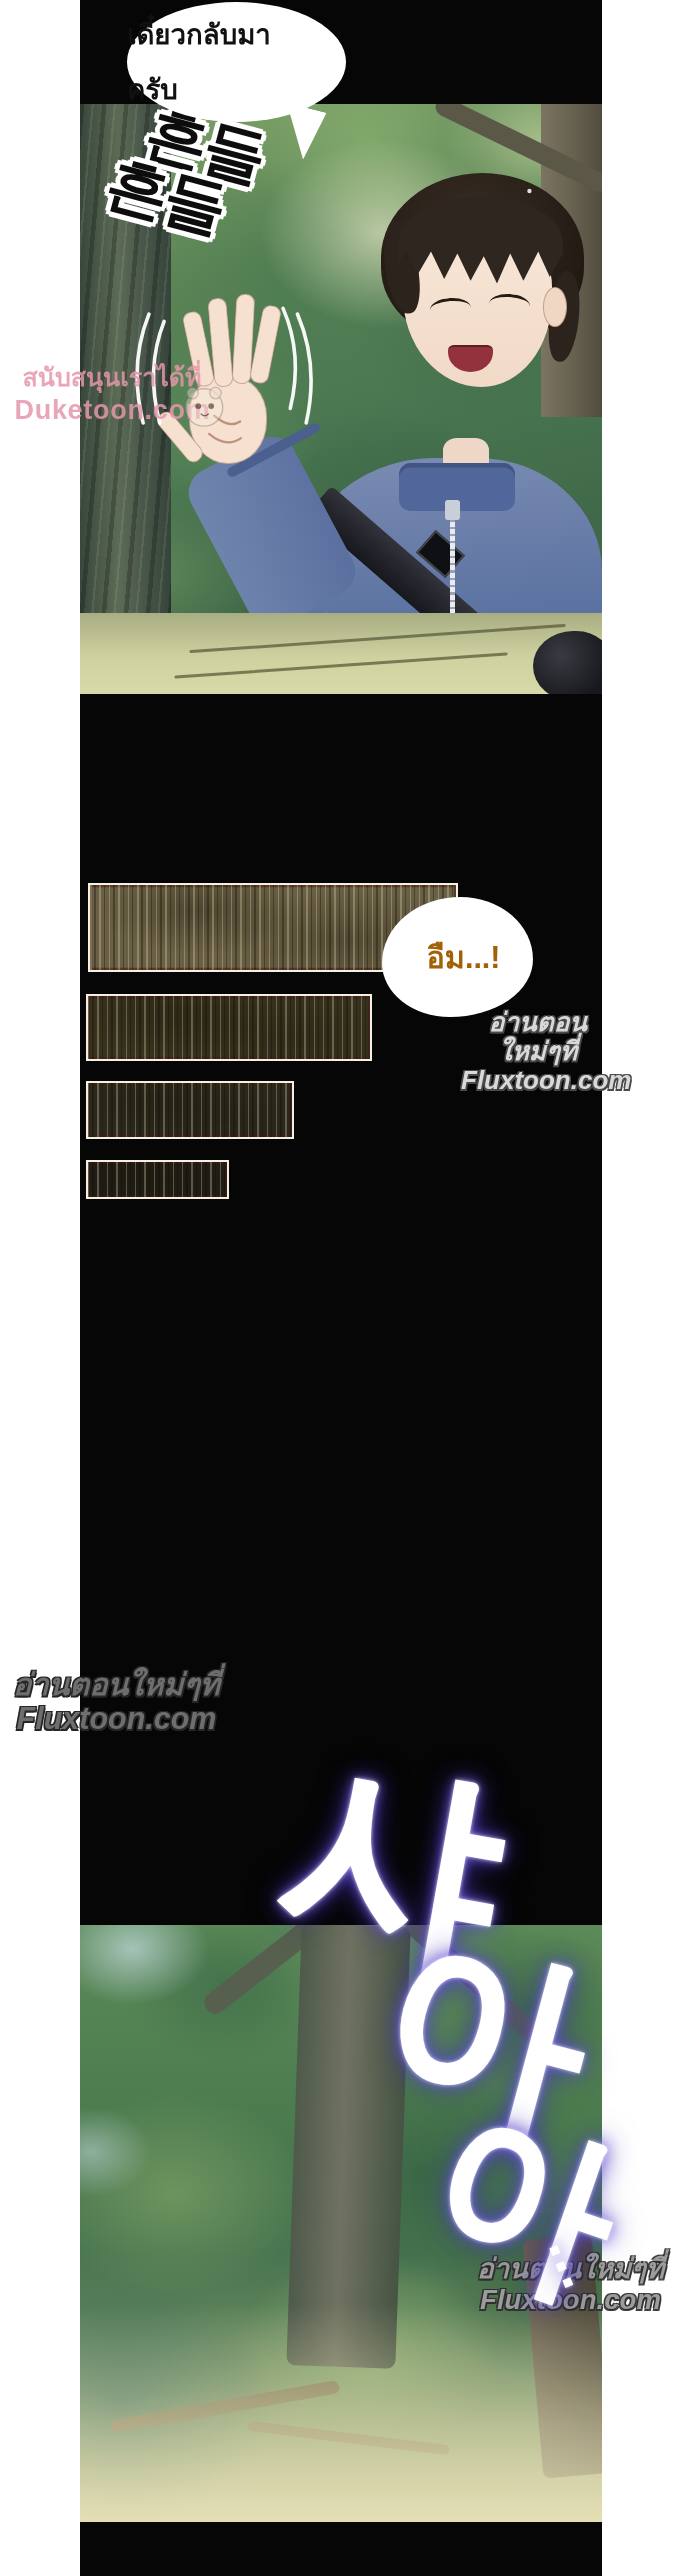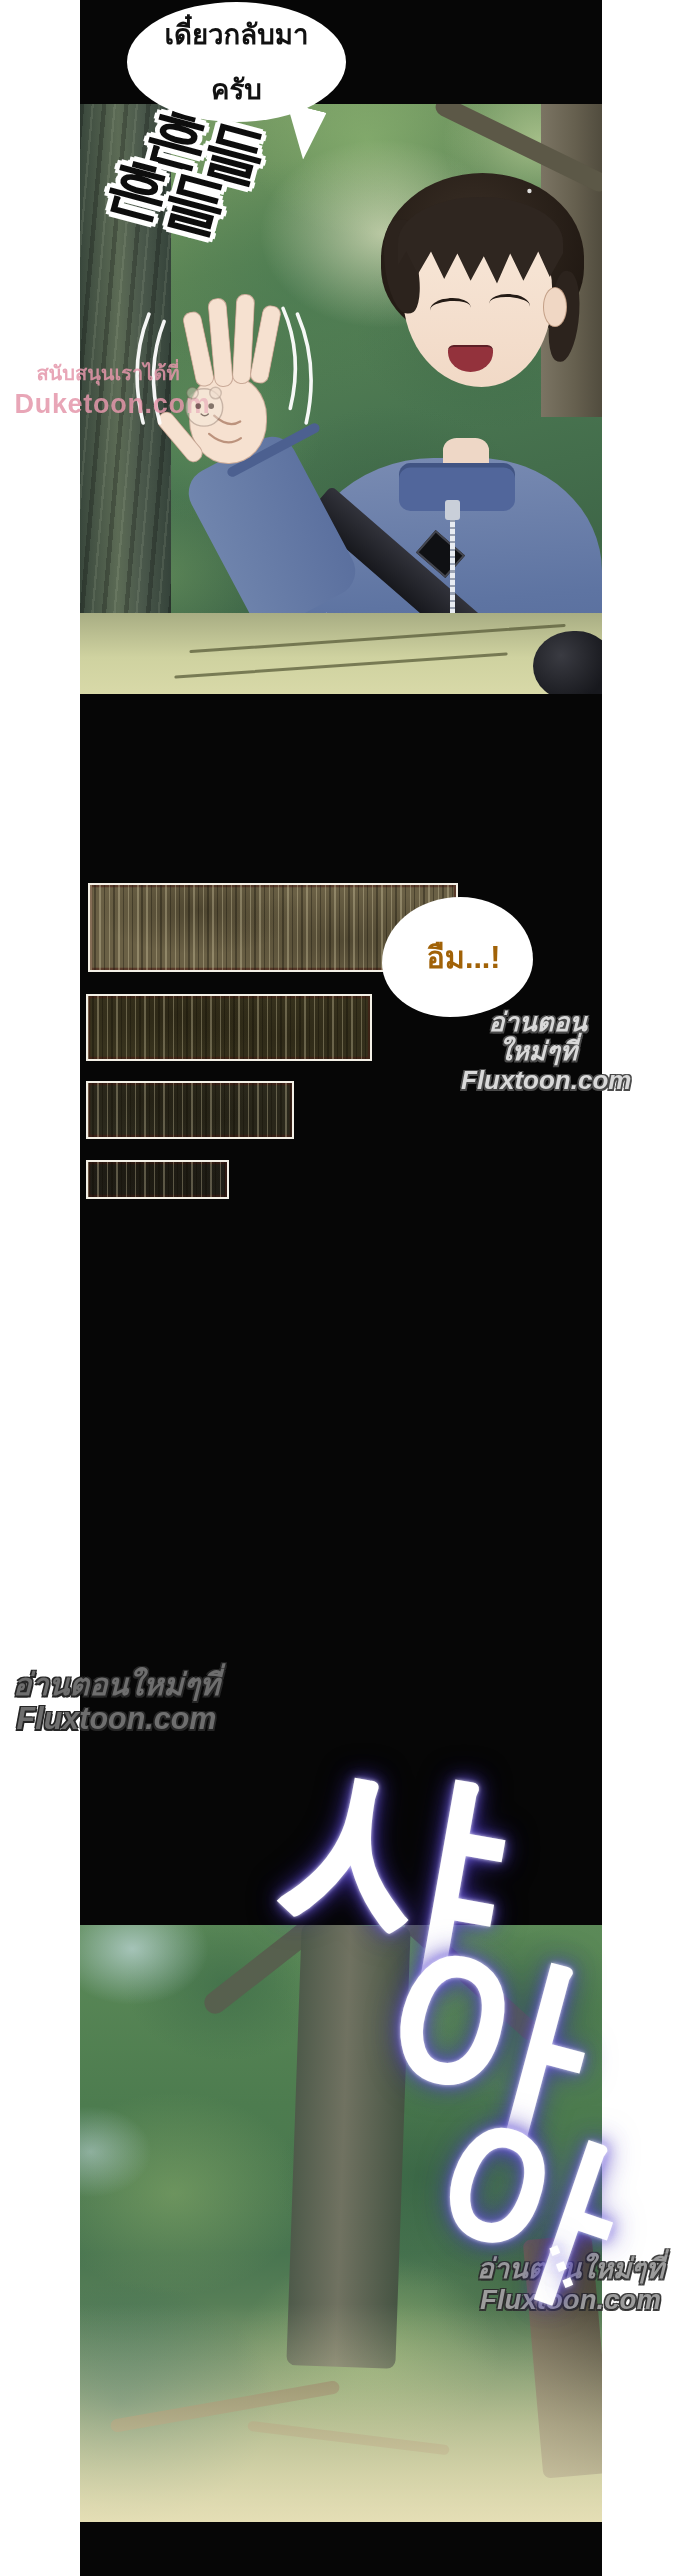--- a/index.html
+++ b/index.html
@@ -83,31 +83,31 @@
   .thumb{left:91px;top:303px;width:16px;height:58px;position:absolute;border-radius:8.7px;transform:rotate(-40deg);}
 
   .sfx-shake{position:absolute;left:58px;top:11px;transform:rotate(15deg);
     font-size:62px;font-weight:900;line-height:.95;color:#0d0d0d;letter-spacing:-2.9px;
     text-shadow:-3.6px -3.6px 0 #fff,3.6px -3.6px 0 #fff,-3.6px 3.6px 0 #fff,3.6px 3.6px 0 #fff,
                 -5.1px 0 0 #fff,5.1px 0 0 #fff,0 -5.1px 0 #fff,0 5.1px 0 #fff;}
   .sfx-shake .row2{display:block;margin-left:-25px;}
 
   
   .bubble-top{position:absolute;left:127px;top:1.5px;width:219px;height:120px;background:#ffffff;
-    border-radius:50%;z-index:6;display:flex;flex-direction:column;align-items:center;justify-content:center;}
+    border-radius:50%;z-index:6;display:flex;flex-direction:column;justify-content:center;}
   .bubble-top .l1{font-size:27.6px;font-weight:bold;color:#111;}
   .bubble-top .l2{font-size:27.6px;font-weight:bold;color:#111;margin-top:10.2px;}
   .bubble-tail{position:absolute;left:280px;top:107px;width:41px;height:51px;background:#ffffff;
     clip-path:polygon(0 0,100% 0,72% 100%);transform:rotate(14deg);z-index:5;}
 
   
   .wm-pink{position:absolute;left:14.5px;top:361px;width:187px;text-align:center;z-index:7;
     color:rgba(228,150,170,.85);font-weight:bold;line-height:1.28;}
   .wm-pink .a{font-size:24px;}
-  .wm-pink .b{font-size:20px;}
+  .wm-pink .b{font-size:25px;text-align:right;}
   .wm-pink .c{font-size:27px;letter-spacing:0.7px;}
 
   .hamster{position:absolute;left:181px;top:383px;z-index:7;opacity:.6;}
 
   
   .bar{position:absolute;border:2.2px solid #f3f0e6;box-shadow:inset 0 0 0 2.2px rgba(74,28,20,.55);z-index:3;}
   .bar-tex{position:absolute;inset:0;background-image:
     repeating-linear-gradient(90deg, rgba(235,225,185,.30) 0 1.5px, transparent 1.5px 4.4px, rgba(15,12,4,.35) 4.4px 5.8px, transparent 5.8px 9.4px),
     radial-gradient(102px 44px at 30% 30%, rgba(25,20,8,.35), transparent),
     radial-gradient(131px 51px at 70% 65%, rgba(25,20,8,.30), transparent);}

